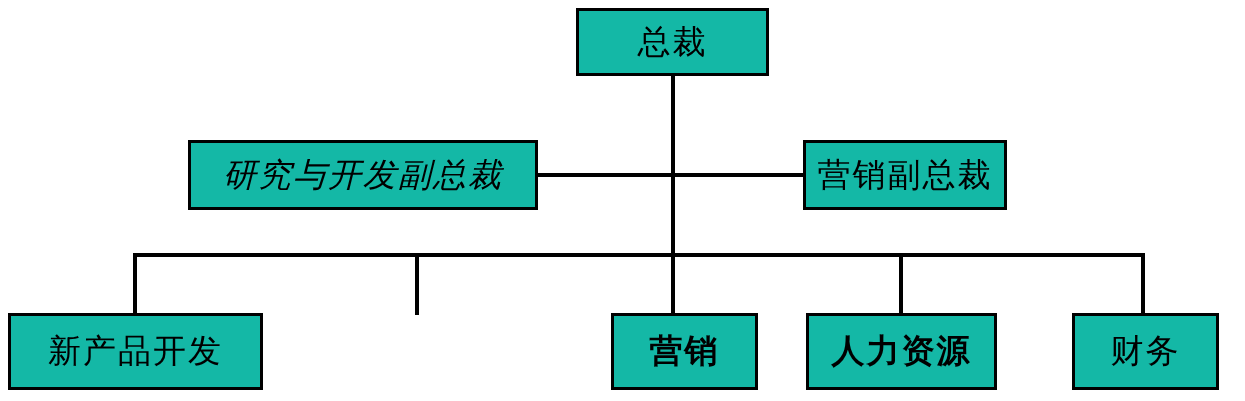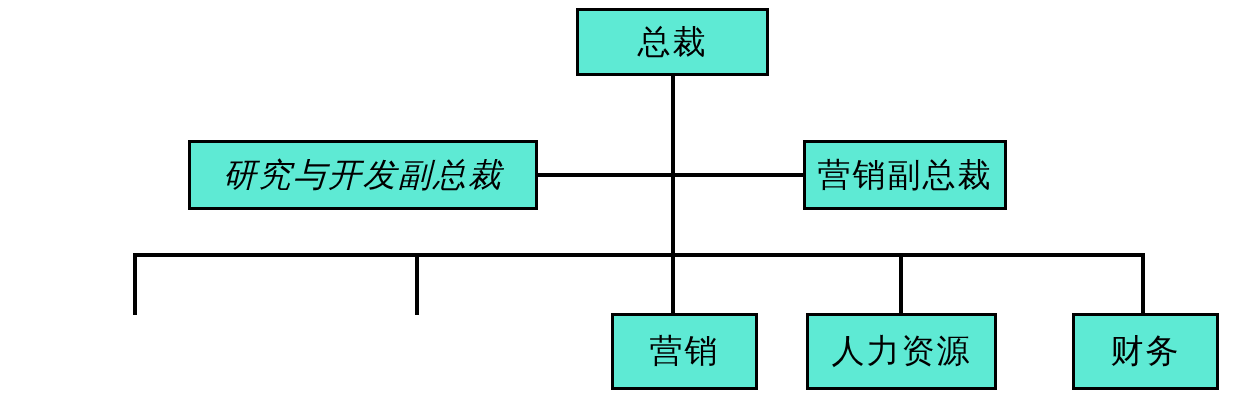--- a/index.html
+++ b/index.html
@@ -15,21 +15,21 @@
     position: relative;
     width: 1245px;
     height: 401px;
     background: #ffffff;
     overflow: hidden;
   }
   
   .node {
     position: absolute;
     box-sizing: border-box;
-    background: #5eead4;
+    background: #14b8a6;
     border: 3px solid #000000;
     display: flex;
     align-items: center;
     justify-content: center;
     z-index: 3;
   }
   .node-label {
     color: #000000;
     font-family: "Liberation Serif", "DejaVu Serif", serif;
     font-size: 33px;
@@ -65,23 +65,26 @@
     <span class="node-label" style="color: rgb(0, 0, 0);">总裁</span>
   </div>
 
   <div class="node" style="left: 188px; top: 140px; width: 350px; height: 70px; border-color: rgb(0, 0, 0);">
     <span class="node-label" style="color: rgb(0, 0, 0); font-style: italic;">研究与开发副总裁</span>
   </div>
   <div class="node" style="left: 803px; top: 140px; width: 204px; height: 70px; border-color: rgb(0, 0, 0);">
     <span class="node-label" style="color: rgb(0, 0, 0);">营销副总裁</span>
   </div>
 
-  <div class="node" style="left: 611px; top: 313px; width: 147px; height: 77px; border-color: rgb(0, 0, 0);">
+  <div class="node" style="left: 8px; top: 313px; width: 255px; height: 77px; border-color: rgb(0, 0, 0);">
+    <span class="node-label" style="color: rgb(0, 0, 0);">新产品开发</span>
+  </div>
+  <div class="node" style="left: 611px; top: 313px; width: 147px; height: 77px; border-color: rgb(0, 0, 0); font-weight: bold;">
     <span class="node-label" style="color: rgb(0, 0, 0);">营销</span>
   </div>
-  <div class="node" style="left: 806px; top: 313px; width: 191px; height: 77px; border-color: rgb(0, 0, 0);">
+  <div class="node" style="left: 806px; top: 313px; width: 191px; height: 77px; border-color: rgb(0, 0, 0); font-weight: bold;">
     <span class="node-label" style="color: rgb(0, 0, 0);">人力资源</span>
   </div>
   <div class="node" style="left: 1072px; top: 313px; width: 147px; height: 77px; border-color: rgb(0, 0, 0);">
     <span class="node-label" style="color: rgb(0, 0, 0);">财务</span>
   </div>
 
 </div>
 
 </body></html>

